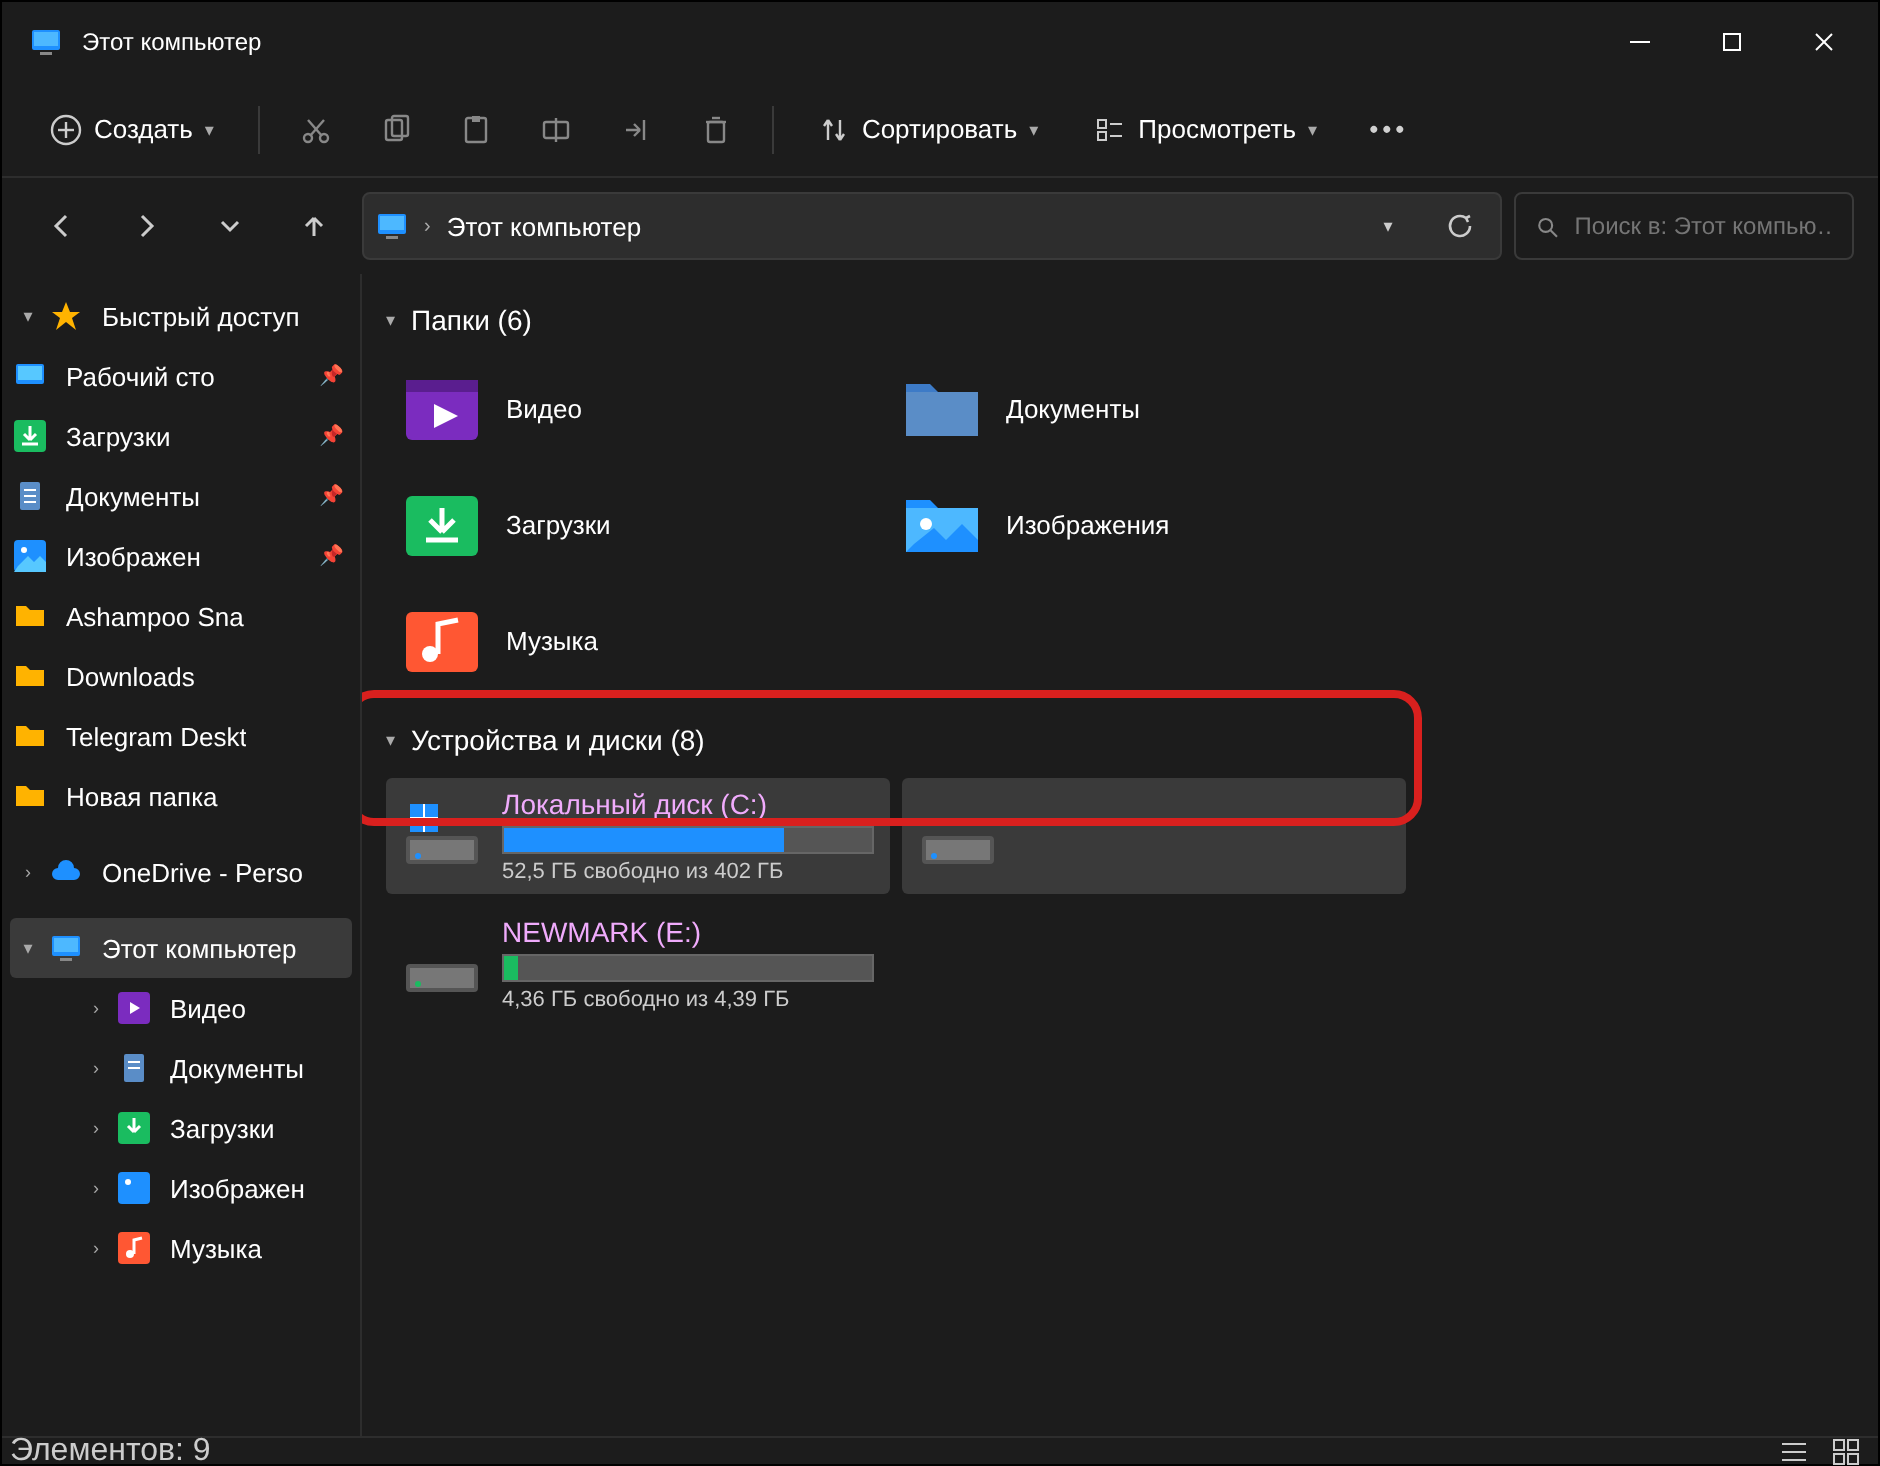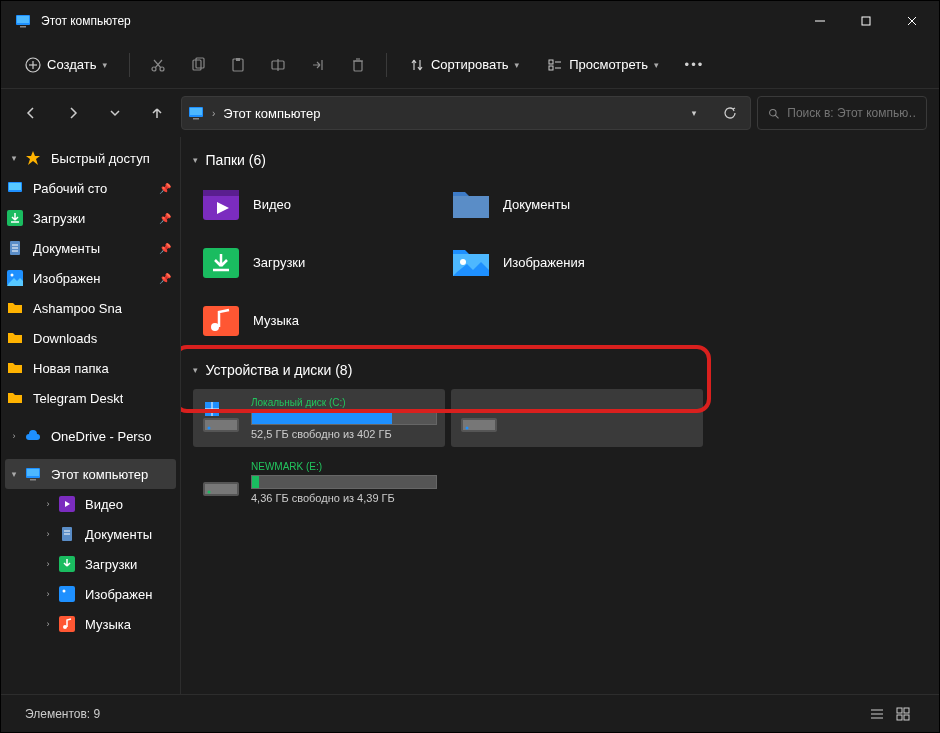--- a/index.html
+++ b/index.html
@@ -42,27 +42,27 @@
 .grouphdr .gexp { font-size:9px; color:#aaa; }
 .folders { display:flex; flex-wrap:wrap; gap:0; }
 .fitem { width:250px; height:58px; display:flex; align-items:center; padding:4px 8px; gap:12px; border-radius:3px; }
 .ficon { width:40px; height:40px; flex-shrink:0; }
 .flabel { color:#fff; font-size:13px; }
 .drives { display:flex; flex-wrap:wrap; gap:6px; margin-top:4px; }
 .drive { width:252px; height:58px; display:flex; align-items:center; padding:6px 8px; gap:10px; border-radius:3px; position:relative; }
 .drive.sel { background:#3a3a3a; }
 .dicon { width:40px; height:40px; flex-shrink:0; position:relative; }
 .dinfo { flex:1; display:flex; flex-direction:column; gap:3px; }
-.dname { color:#22c55e; font-size:10px; }
+.dname { color:#f0abfc; font-size:14px; }
 .dbar { height:14px; background:#555; width:100%; position:relative; border:1px solid #666; }
 .dbar .fill { height:100%; background:#1e90ff; }
 .dbar.ok .fill { background:#1abc60; }
 .dfree { color:#ccc; font-size:11px; }
 .highlight { position:absolute; border:4px solid #d9201e; border-radius:14px; pointer-events:none; }
-.status { height:38px; border-top:1px solid #2d2d2d; display:flex; align-items:center; padding:0 24px; font-size:12px; color:#ccc; }
+.status { height:14px; border-top:1px solid #2d2d2d; display:flex; align-items:center; padding:0 4px; font-size:16px; color:#ccc; }
 .status .spacer { flex:1; }
 .status .vbtn { width:24px; height:20px; display:flex; align-items:center; justify-content:center; margin-left:2px; }
 </style>
 </head>
 <body>
 
 <div class="window">
   <div class="titlebar">
     <svg class="ticon" viewBox="0 0 16 16">
         <rect x="1" y="2" width="14" height="10" rx="1" fill="#1e90ff"></rect>
@@ -262,27 +262,27 @@
       <div class="sitem sub">
           <svg class="sicon" viewBox="0 0 16 16">
             <path d="M1 3 H6 L8 5 H15 V13 H1 Z" fill="#ffb300"></path>
           </svg>
           <span class="slabel">Downloads</span>
         </div>
       <div class="sitem sub">
           <svg class="sicon" viewBox="0 0 16 16">
             <path d="M1 3 H6 L8 5 H15 V13 H1 Z" fill="#ffb300"></path>
           </svg>
+          <span class="slabel">Telegram Deskt</span>
+        </div>
+      <div class="sitem sub">
+          <svg class="sicon" viewBox="0 0 16 16">
+            <path d="M1 3 H6 L8 5 H15 V13 H1 Z" fill="#ffb300"></path>
+          </svg>
           <span class="slabel">Новая папка</span>
-        </div>
-      <div class="sitem sub">
-          <svg class="sicon" viewBox="0 0 16 16">
-            <path d="M1 3 H6 L8 5 H15 V13 H1 Z" fill="#ffb300"></path>
-          </svg>
-          <span class="slabel">Telegram Deskt</span>
         </div>
       <div style="height:8px"></div>
       <div class="sitem">
           <span class="exp">›</span>
           <svg class="sicon" viewBox="0 0 16 16">
             <path d="M4 12 A3 3 0 0 1 4 6 A4 4 0 0 1 12 6 A3 3 0 0 1 12 12 Z" fill="#1e90ff"></path>
           </svg>
           <span class="slabel">OneDrive - Perso</span>
         </div>
       <div style="height:8px"></div>

